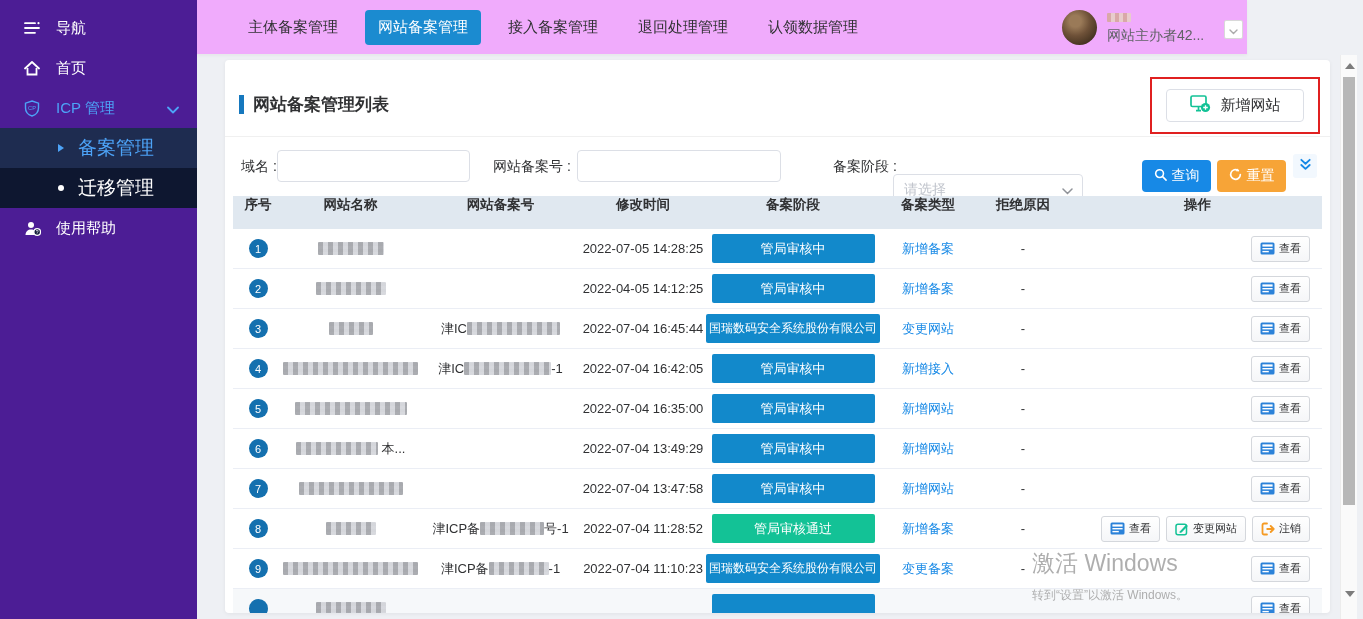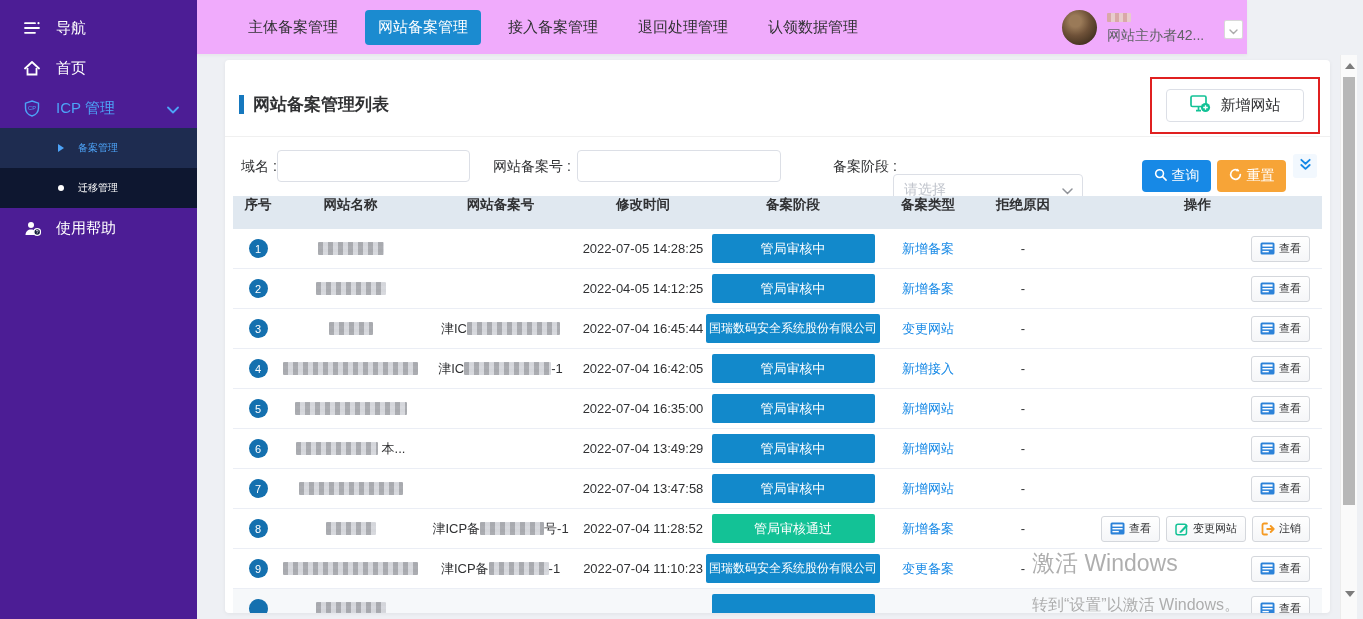--- a/index.html
+++ b/index.html
@@ -5,21 +5,21 @@
   * { margin:0; padding:0; box-sizing:border-box; }
   html,body { width:1363px; height:619px; overflow:hidden; }
   body { font-family:"Liberation Sans","DejaVu Sans",sans-serif; background:#eef0f4; position:relative; color:#303133; }
 
   
   .sidebar { position:absolute; left:0; top:0; width:197px; height:619px; background:#4c1d95; z-index:2; }
   .side-item { height:40px; display:flex; align-items:center; padding-left:24px; color:#fff; font-size:15px; cursor:pointer; position:relative; }
   .side-item .s-ico { width:20px; margin-right:12px; display:flex; align-items:center; }
   .side-item.blue { color:#4da3f7; }
   .side-item .chev { position:absolute; right:18px; }
-  .side-sub { height:40px; display:flex; align-items:center; padding-left:58px; font-size:10px; cursor:pointer; }
+  .side-sub { height:40px; display:flex; align-items:center; padding-left:58px; font-size:19px; cursor:pointer; }
   .side-sub.active-sub { background:#1e2c50; color:#4da3f7; }
   .side-sub.dark-sub { background:#0e1730; color:#fff; }
   .tri { width:0; height:0; border-left:6px solid #4da3f7; border-top:4px solid transparent; border-bottom:4px solid transparent; margin-right:14px; }
   .dot { width:6px; height:6px; border-radius:50%; background:#fff; margin-right:14px; }
   .sidebar .gap { height:8px; }
 
   
   .topbar { position:absolute; left:197px; top:0; width:1050px; height:55px; background:#f0abfc; border-bottom:1px solid #e7e9ec; box-shadow:0 1px 3px rgba(0,0,0,.04); z-index:3; }
   .tabs { position:absolute; left:38px; top:0; height:55px; display:flex; align-items:center; gap:14px; list-style:none; }
   .tab { font-size:15px; color:#303133; padding:8px 13px; border-radius:4px; cursor:pointer; white-space:nowrap; }
@@ -67,21 +67,21 @@
   .badge.blue { background:#1289cb; } .badge.green { background:#13c296; }
   .badge.wide { font-size:12px; }
   .type-link { color:#1789e6; cursor:pointer; }
   .act-btn { position:relative; z-index:6; height:26px; border:1px solid #d4d7dc; border-radius:3px; background:linear-gradient(#ffffff,#f5f6f8); display:inline-flex; align-items:center; gap:4px; padding:0 8px; font-size:11px; color:#303133; cursor:pointer; font-family:inherit; }
 
   
   .red-box { position:absolute; left:925px; top:17px; width:170px; height:57px; border:2px solid #e02020; z-index:7; pointer-events:none; }
   .add-btn { position:absolute; left:941px; top:29px; width:138px; height:33px; background:#fff; border:1px solid #dcdfe6; border-radius:4px; display:flex; align-items:center; justify-content:center; gap:10px; font-size:15px; color:#303133; cursor:pointer; font-family:inherit; }
   .watermark { position:absolute; left:1032px; top:548px; z-index:5; pointer-events:none; color:#9b9b9b; opacity:.8; }
   .watermark .w1 { font-size:23px; }
-  .watermark .w2 { font-size:16px; margin-top:16px; }
+  .watermark .w2 { font-size:12px; margin-top:8px; }
   .vscroll { position:absolute; right:6px; top:55px; width:17px; height:564px; background:#fafafa; border-left:1px solid #ececec; z-index:8; }
   .varrow { position:absolute; left:4px; width:0; height:0; }
   .varrow.up { top:8px; border-left:5px solid transparent; border-right:5px solid transparent; border-bottom:6px solid #7c7c7c; }
   .varrow.down { bottom:22px; border-left:5px solid transparent; border-right:5px solid transparent; border-top:6px solid #7c7c7c; }
   .vthumb { position:absolute; left:2px; top:22px; width:12px; height:428px; background:#b7b7b7; }
 </style>
 </head>
 <body>
 
 <div class="sidebar">

